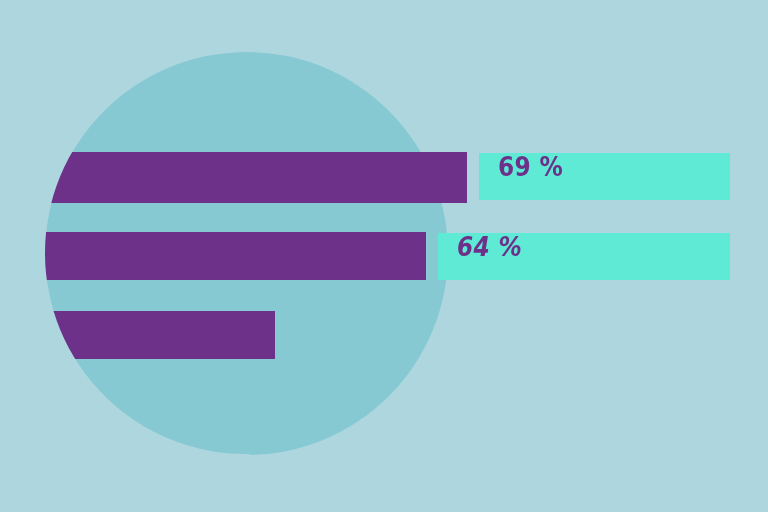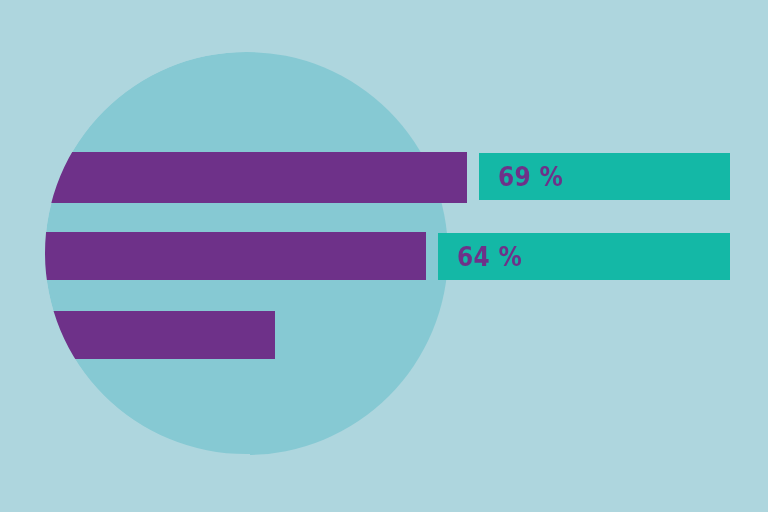--- a/index.html
+++ b/index.html
@@ -52,23 +52,22 @@
     position: absolute;
     left: 0;
     top: 0;
     height: 100%;
     background: #6e3189;
   }
 
   
   .bar-plate {
     position: absolute;
-    background: #14b8a6;
+    background: #5eead4;
     display: flex;
-    align-items: center;
     right: 38px;
   }
 
   .bar-value {
     color: #6e3189;
     font-family: "DejaVu Sans", sans-serif;
     font-weight: bold;
     font-size: 27px;
     letter-spacing: 0.5px;
     line-height: 1;
@@ -100,21 +99,21 @@
     <div class="bar-row" style="top:152px;height:51px;">
       <div class="bar-fill" style="width:467px;"></div>
     </div>
     <div class="bar-plate" style="top:153px;height:47px;left:479px;right:38px;">
       <span class="bar-value">69 %</span>
     </div>
 
     <div class="bar-row" style="top:232px;height:48px;">
       <div class="bar-fill" style="width:426px;"></div>
     </div>
-    <div class="bar-plate" style="top:233px;height:47px;left:438px;right:38px;">
+    <div class="bar-plate" style="top:233px;height:47px;left:438px;right:38px;font-style:italic;">
       <span class="bar-value">64 %</span>
     </div>
 
     <div class="bar-row" style="top:311px;height:48px;">
       <div class="bar-fill" style="width:275px;"></div>
     </div>
 
   </div>
 
   <svg class="left-mask" width="250" height="512" viewBox="0 0 250 512">

